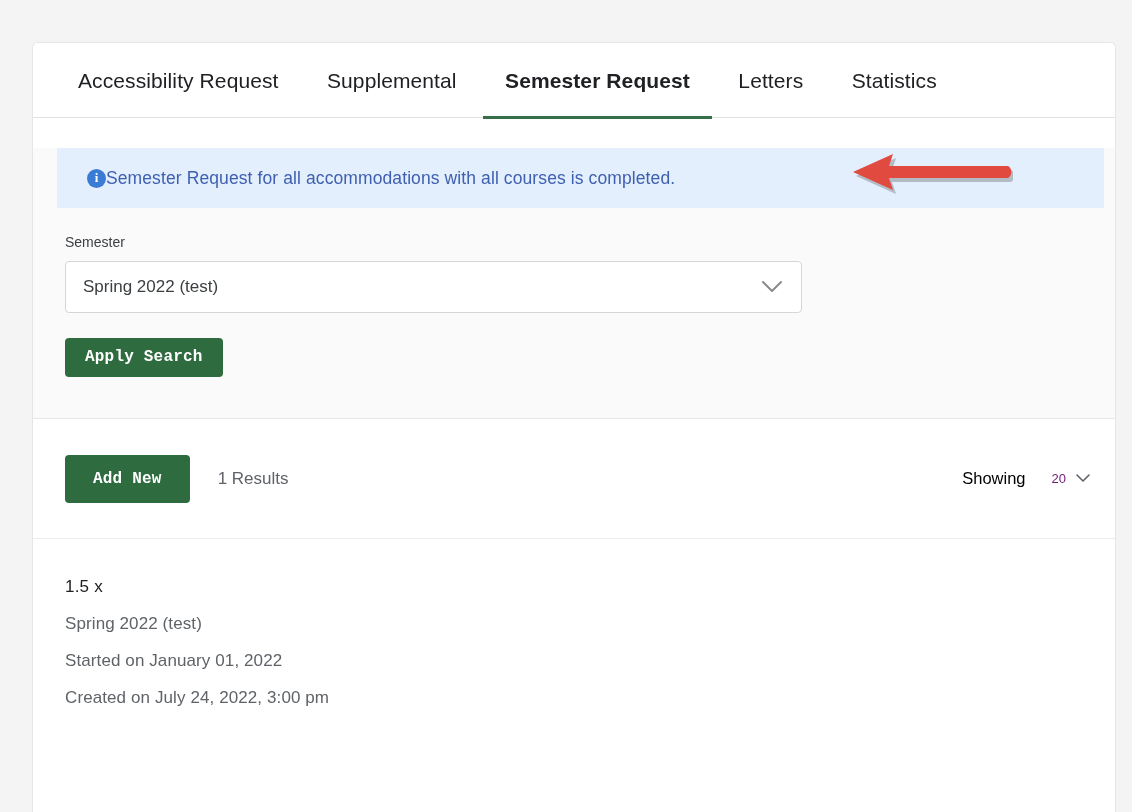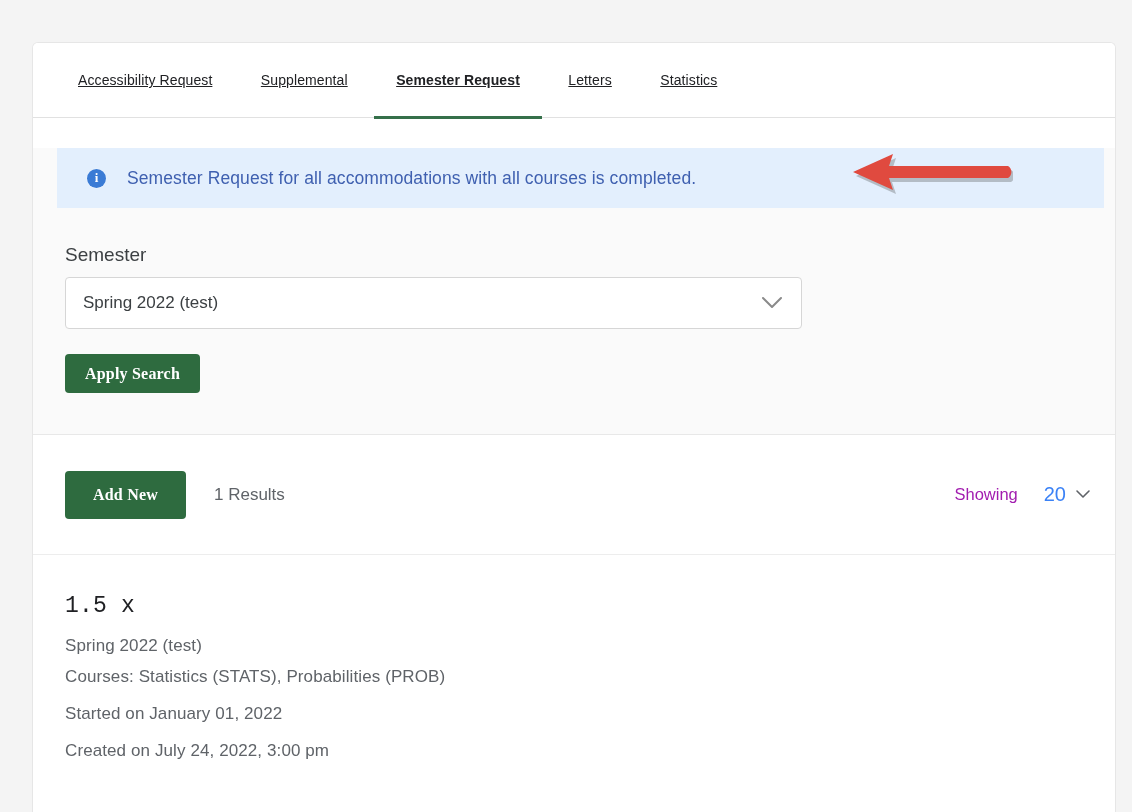--- a/index.html
+++ b/index.html
@@ -38,26 +38,25 @@
     padding-left: 23px;
     box-sizing: border-box;
     background: #fff;
   }
   .tab {
     position: relative;
     display: inline-block;
     height: 75px;
     line-height: 75px;
     padding: 0 22px;
-    font-size: 14px;
+    font-size: 21px;
     color: #202124;
     letter-spacing: .1px;
     cursor: pointer;
     vertical-align: top;
-    text-decoration: underline;
   }
   .tab.active {
     font-weight: bold;
   }
   .tab.active::after {
     content: "";
     position: absolute;
     left: 0;
     right: 0;
     bottom: -1px;
@@ -91,39 +90,38 @@
     font-size: 13px;
     font-weight: bold;
     font-family: "Liberation Serif", serif;
     display: flex;
     align-items: center;
     justify-content: center;
     flex: 0 0 auto;
     box-shadow: 0 0 0 .5px rgba(255,255,255,.5);
   }
   #banner-text {
-    margin-left: 21px;
     font-size: 17.5px;
     color: #3f60b0;
     letter-spacing: .1px;
   }
 
   
   #annot-arrow {
     position: absolute;
     left: 796px;
     top: 6px;
     width: 160px;
     height: 44px;
     pointer-events: none;
   }
 
   .field-label {
-    margin: 36px 0 0 32px;
-    font-size: 19px;
+    margin: 26px 0 0 32px;
+    font-size: 14px;
     color: #3c4043;
   }
   #semester-select {
     margin: 11px 0 0 32px;
     width: 737px;
     height: 52px;
     background: #fff;
     border: 1px solid #d6d6d6;
     border-radius: 4px;
     box-sizing: border-box;
@@ -140,21 +138,21 @@
   .chev {
     display: block;
   }
 
   .btn-green {
     display: inline-block;
     background: #2e6b3f;
     color: #fff;
     border: none;
     border-radius: 4px;
-    font-family: Liberation Serif, serif;
+    font-family: Liberation Mono, monospace;
     font-size: 16px;
     font-weight: bold;
     letter-spacing: .2px;
     cursor: pointer;
   }
   #apply-search {
     margin: 25px 0 0 32px;
     padding: 0 20px;
     height: 39px;
     line-height: 39px;
@@ -179,42 +177,41 @@
     font-size: 17px;
     color: #5f6368;
   }
   #toolbar-right {
     margin-left: auto;
     display: flex;
     align-items: center;
   }
   #showing-label {
     font-size: 16.5px;
-    color: #a21caf;
+    color: #000000;
   }
   #page-size {
     margin-left: 26px;
     display: flex;
     align-items: center;
     cursor: pointer;
   }
   #page-size-value {
-    font-size: 20px;
-    color: #3b82f6;
+    font-size: 13px;
+    color: #701a75;
   }
 
   
   #result-item {
     padding: 38px 0 0 32px;
   }
   #item-title {
-    font-size: 23px;
+    font-size: 17px;
     color: #202124;
     letter-spacing: .2px;
-    font-family: Liberation Mono, monospace;
   }
   .item-line {
     font-size: 17px;
     color: #5f6368;
     margin-top: 11px;
     letter-spacing: .1px;
   }
   .item-line.gap {
     margin-top: 17px;
   }
@@ -273,18 +270,17 @@
         <svg class="chev" width="16" height="11" viewBox="0 0 16 11" style="margin-left:9px">
           <path d="M2 2 L8 8 L14 2" fill="none" stroke="#5f6368" stroke-width="1.6" stroke-linecap="round" stroke-linejoin="round"></path>
         </svg>
       </div>
     </div>
   </div>
 
   <div id="result-item">
     <div id="item-title">1.5 x</div>
     <div class="item-line gap">Spring 2022 (test)</div>
-    <div class="item-line">Courses: Statistics (STATS), Probabilities (PROB)</div>
     <div class="item-line gap">Started on January 01, 2022</div>
     <div class="item-line gap">Created on July 24, 2022, 3:00 pm</div>
   </div>
 
 </div>
 
 </body></html>

